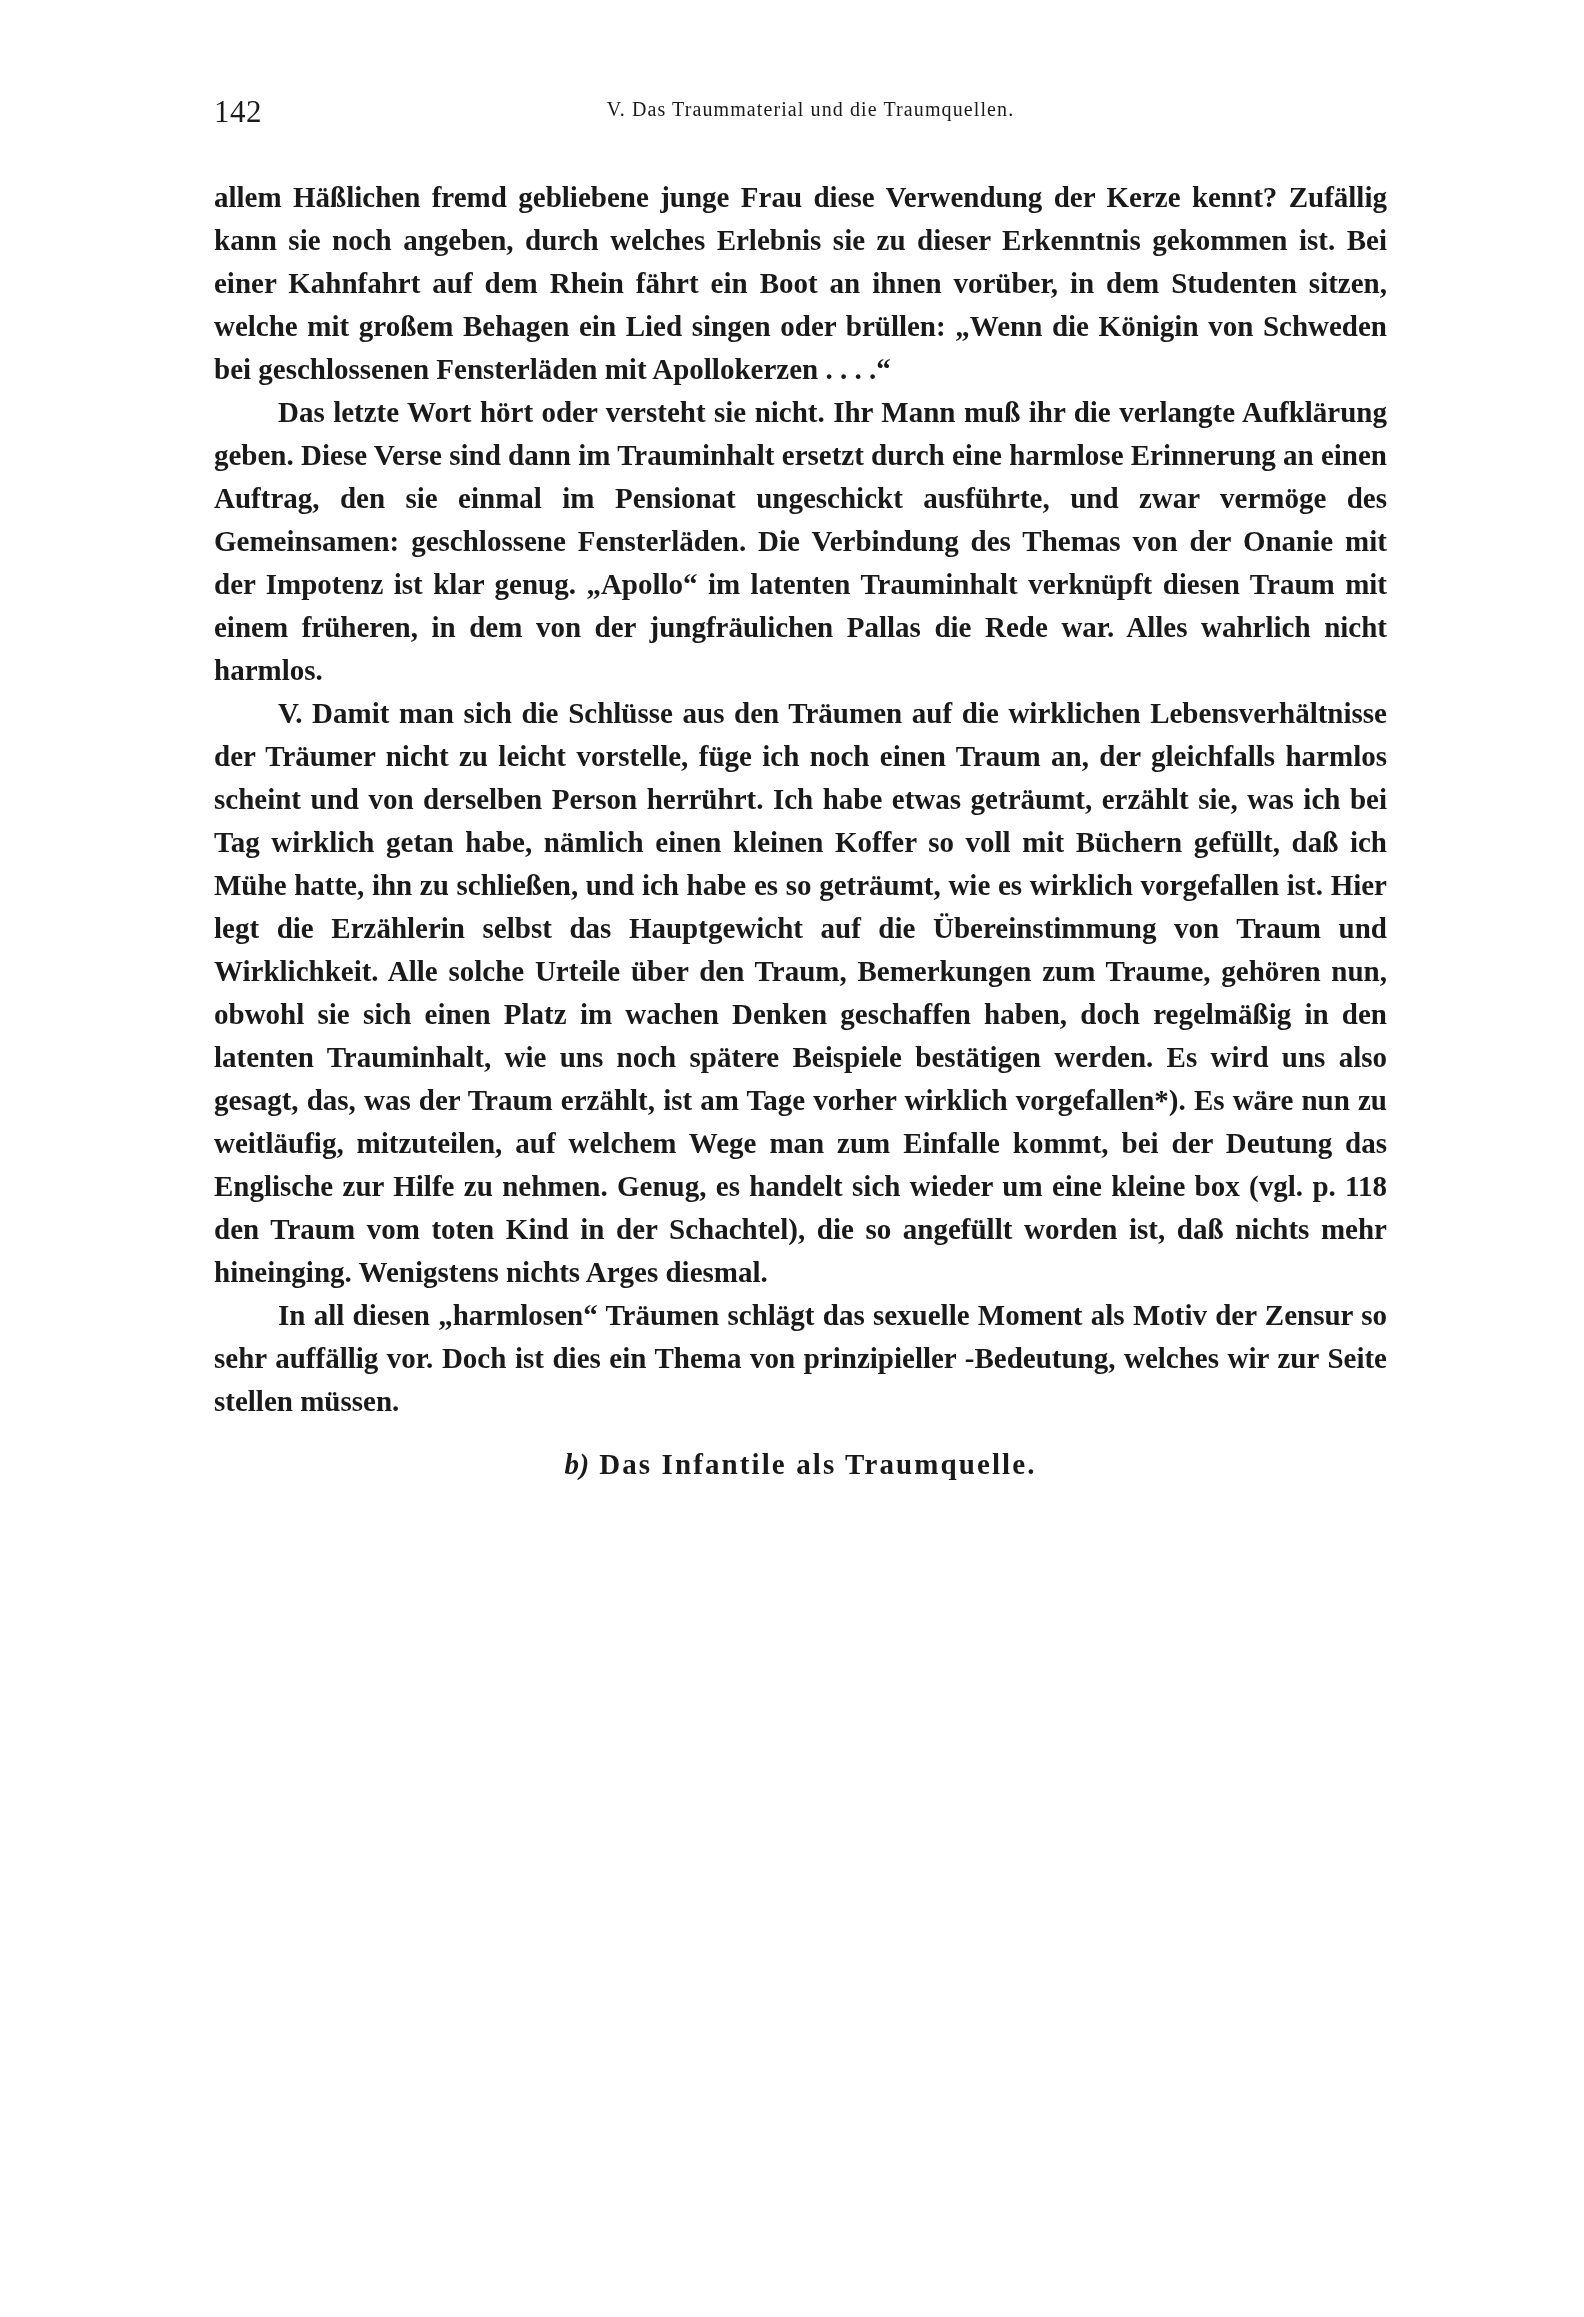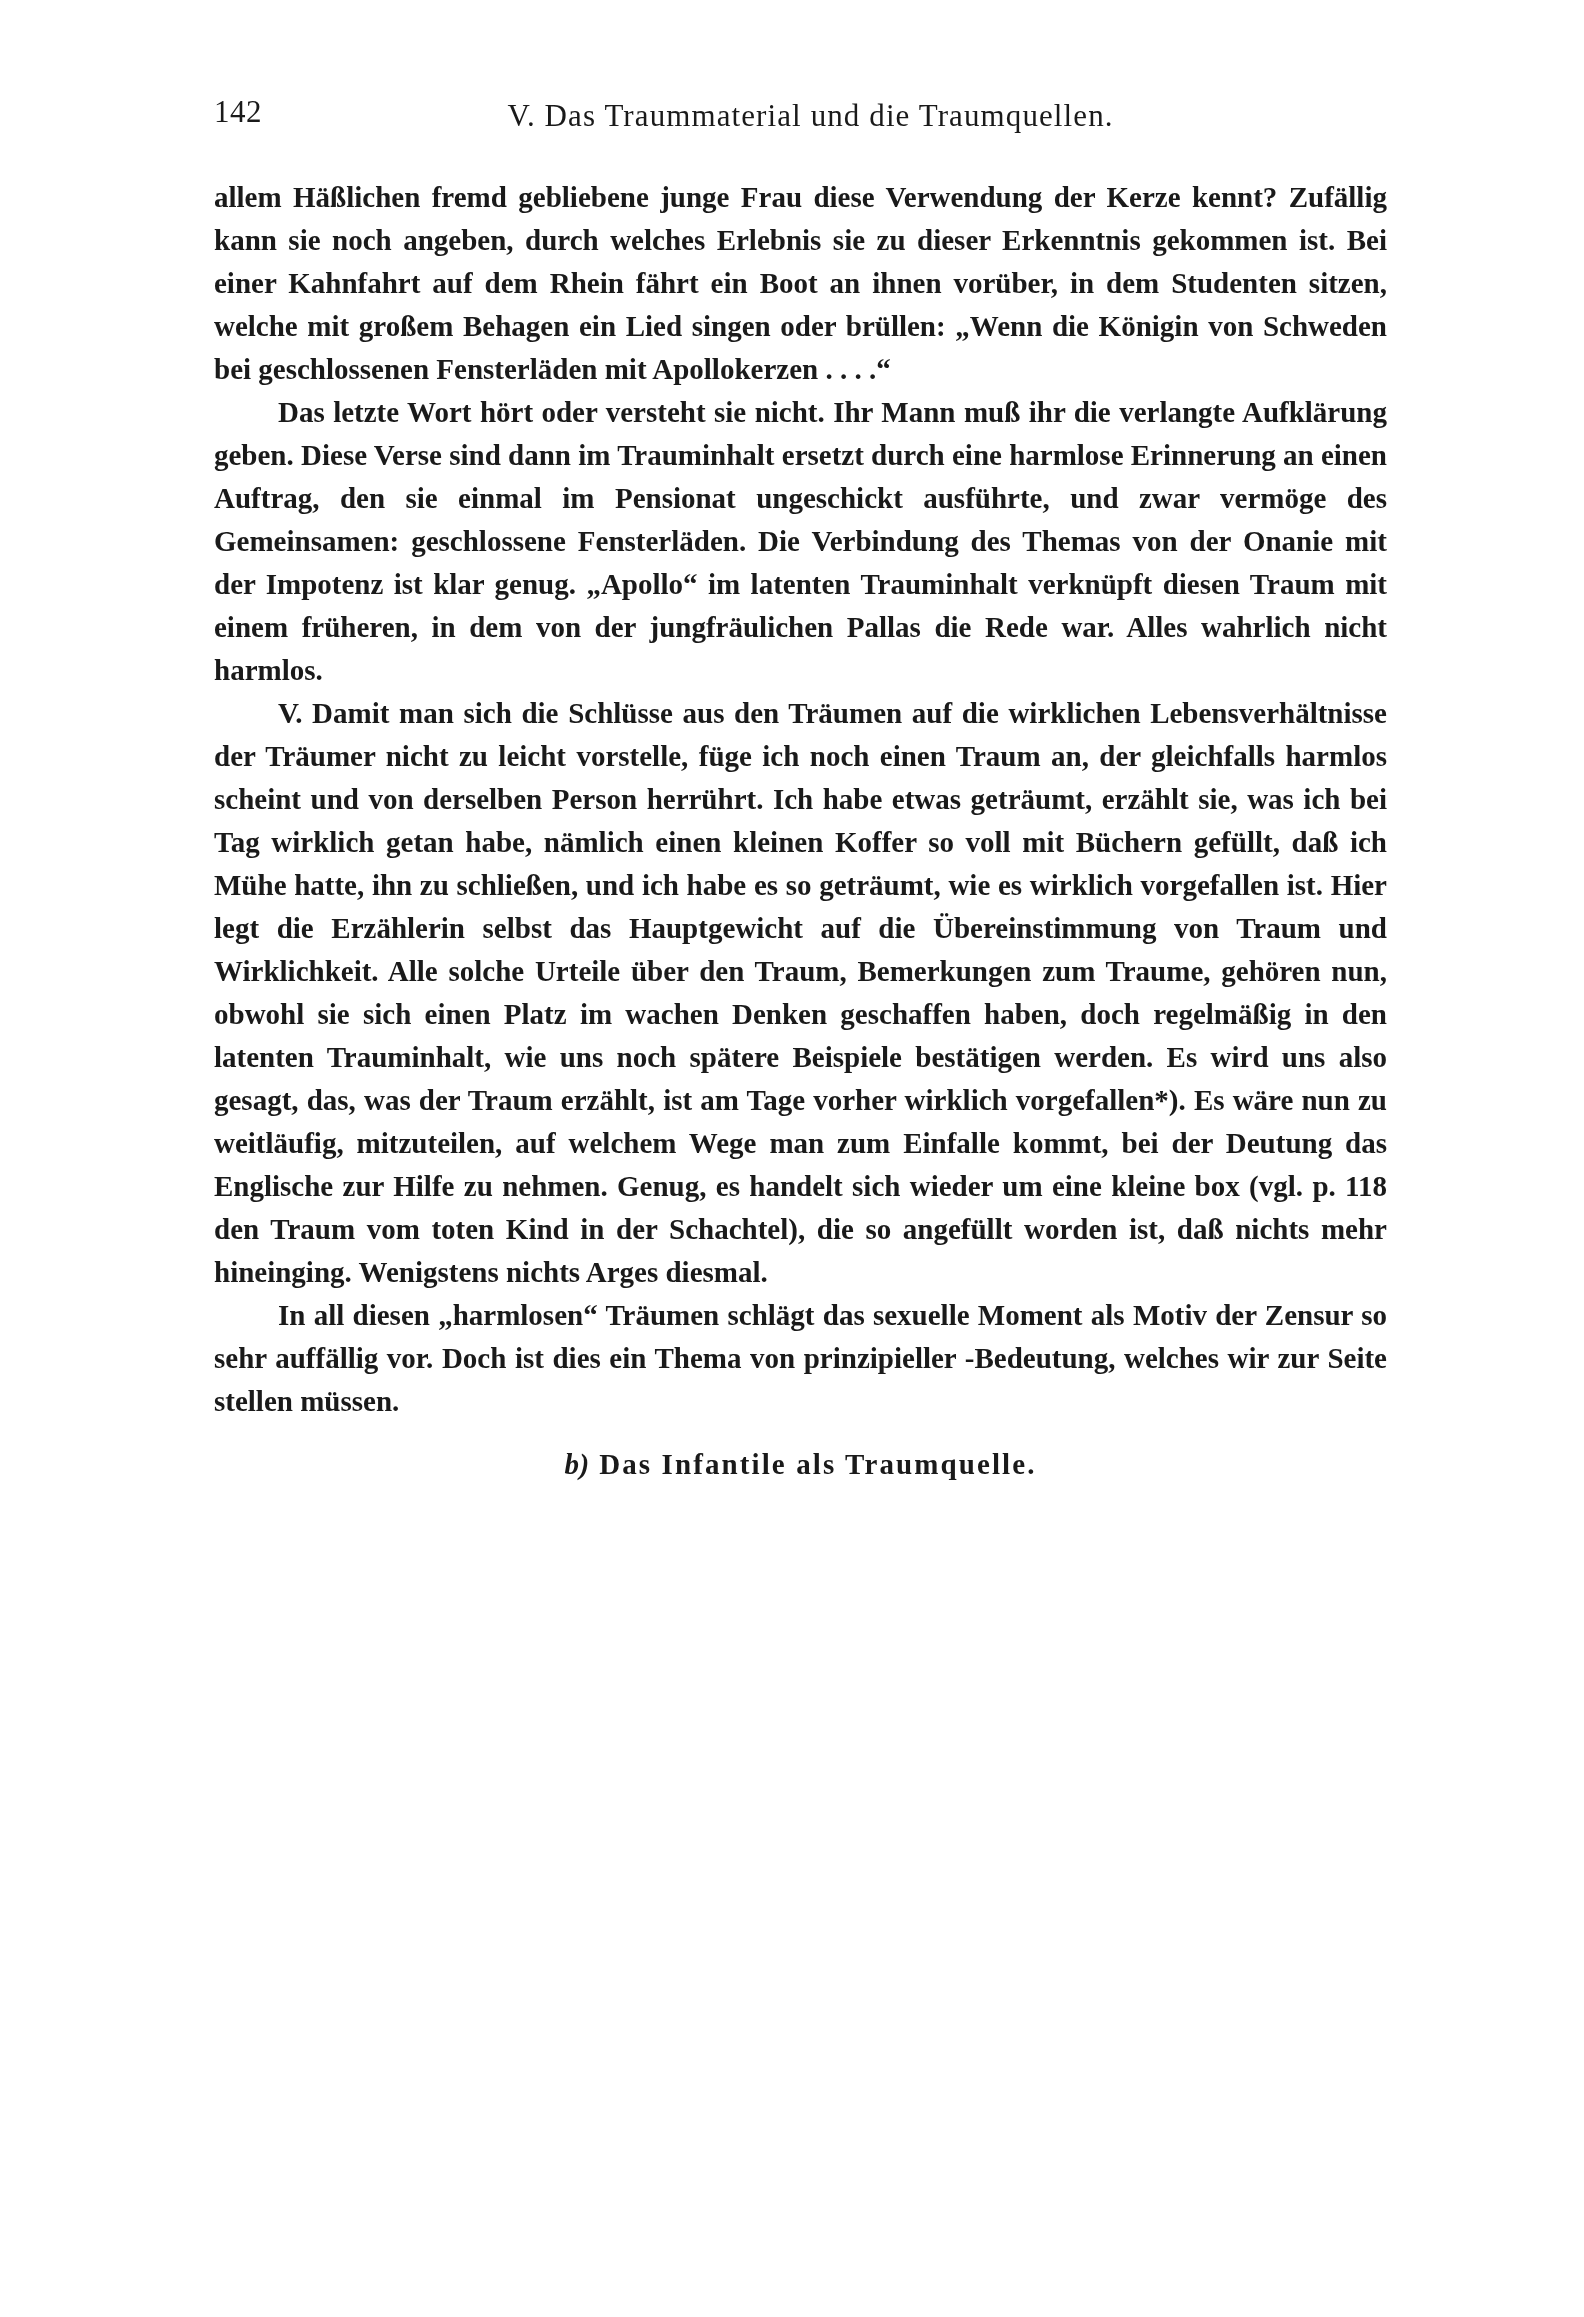--- a/index.html
+++ b/index.html
@@ -36,21 +36,21 @@
     top: 0;
     font-size: 31px;
     letter-spacing: 0.5px;
   }
   .running-title {
     position: absolute;
     left: 0;
     right: 0;
     top: 3.7px;
     text-align: center;
-    font-size: 31px;
+    font-size: 20px;
     letter-spacing: 1.1px;
     padding-left: 37px;
   }
   .body-text {
     position: absolute;
     top: 176px;
     left: 214px;
     width: 1173px;
     font-size: 29px;
     line-height: 43px;

